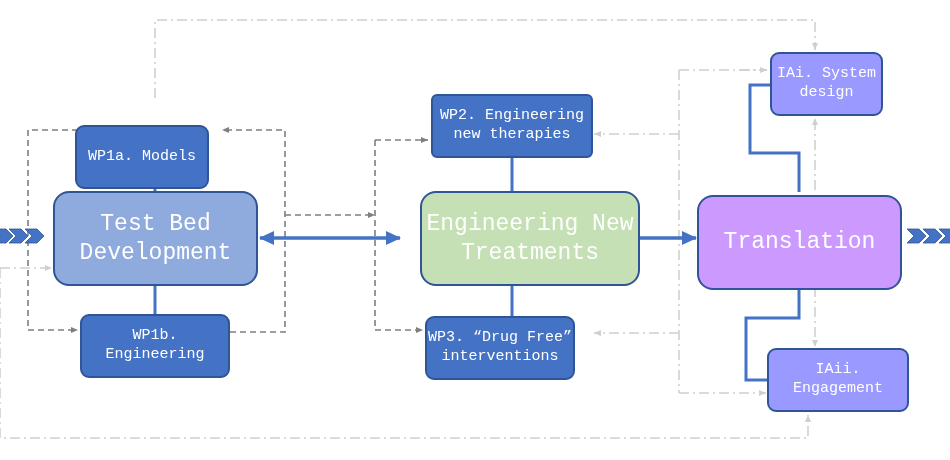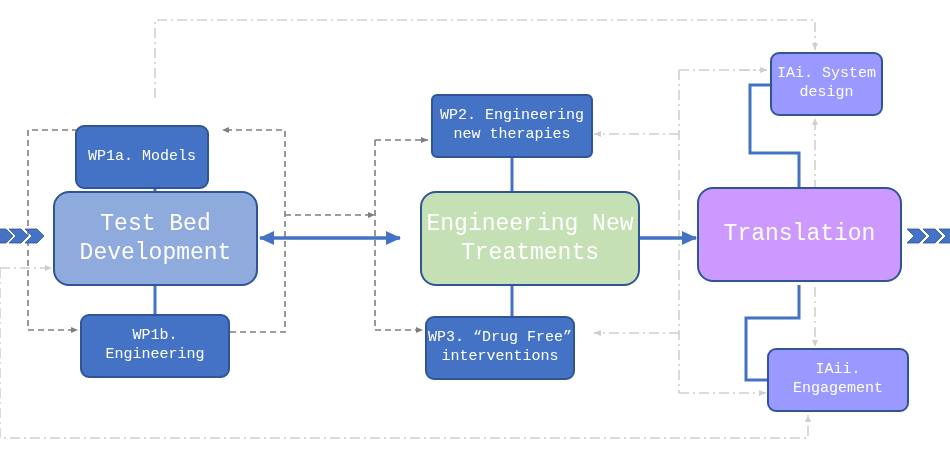--- a/index.html
+++ b/index.html
@@ -102,19 +102,19 @@
 </div>
 <div class="node wp" style="left:425px;top:316px;width:150px;height:64px;">
   <span>WP3.  “Drug Free”
 interventions</span>
 </div>
 
 <div class="node ia" style="left:770px;top:52px;width:113px;height:64px;">
   <span>IAi. System
 design</span>
 </div>
-<div class="node main trans" style="left:697px;top:187px;width:205px;height:95px;">
+<div class="node main trans" style="left:697px;top:195px;width:205px;height:95px;">
   <span>Translation</span>
 </div>
 <div class="node ia" style="left:767px;top:348px;width:142px;height:64px;">
   <span>IAii.
 Engagement</span>
 </div>
 
 </body></html>

